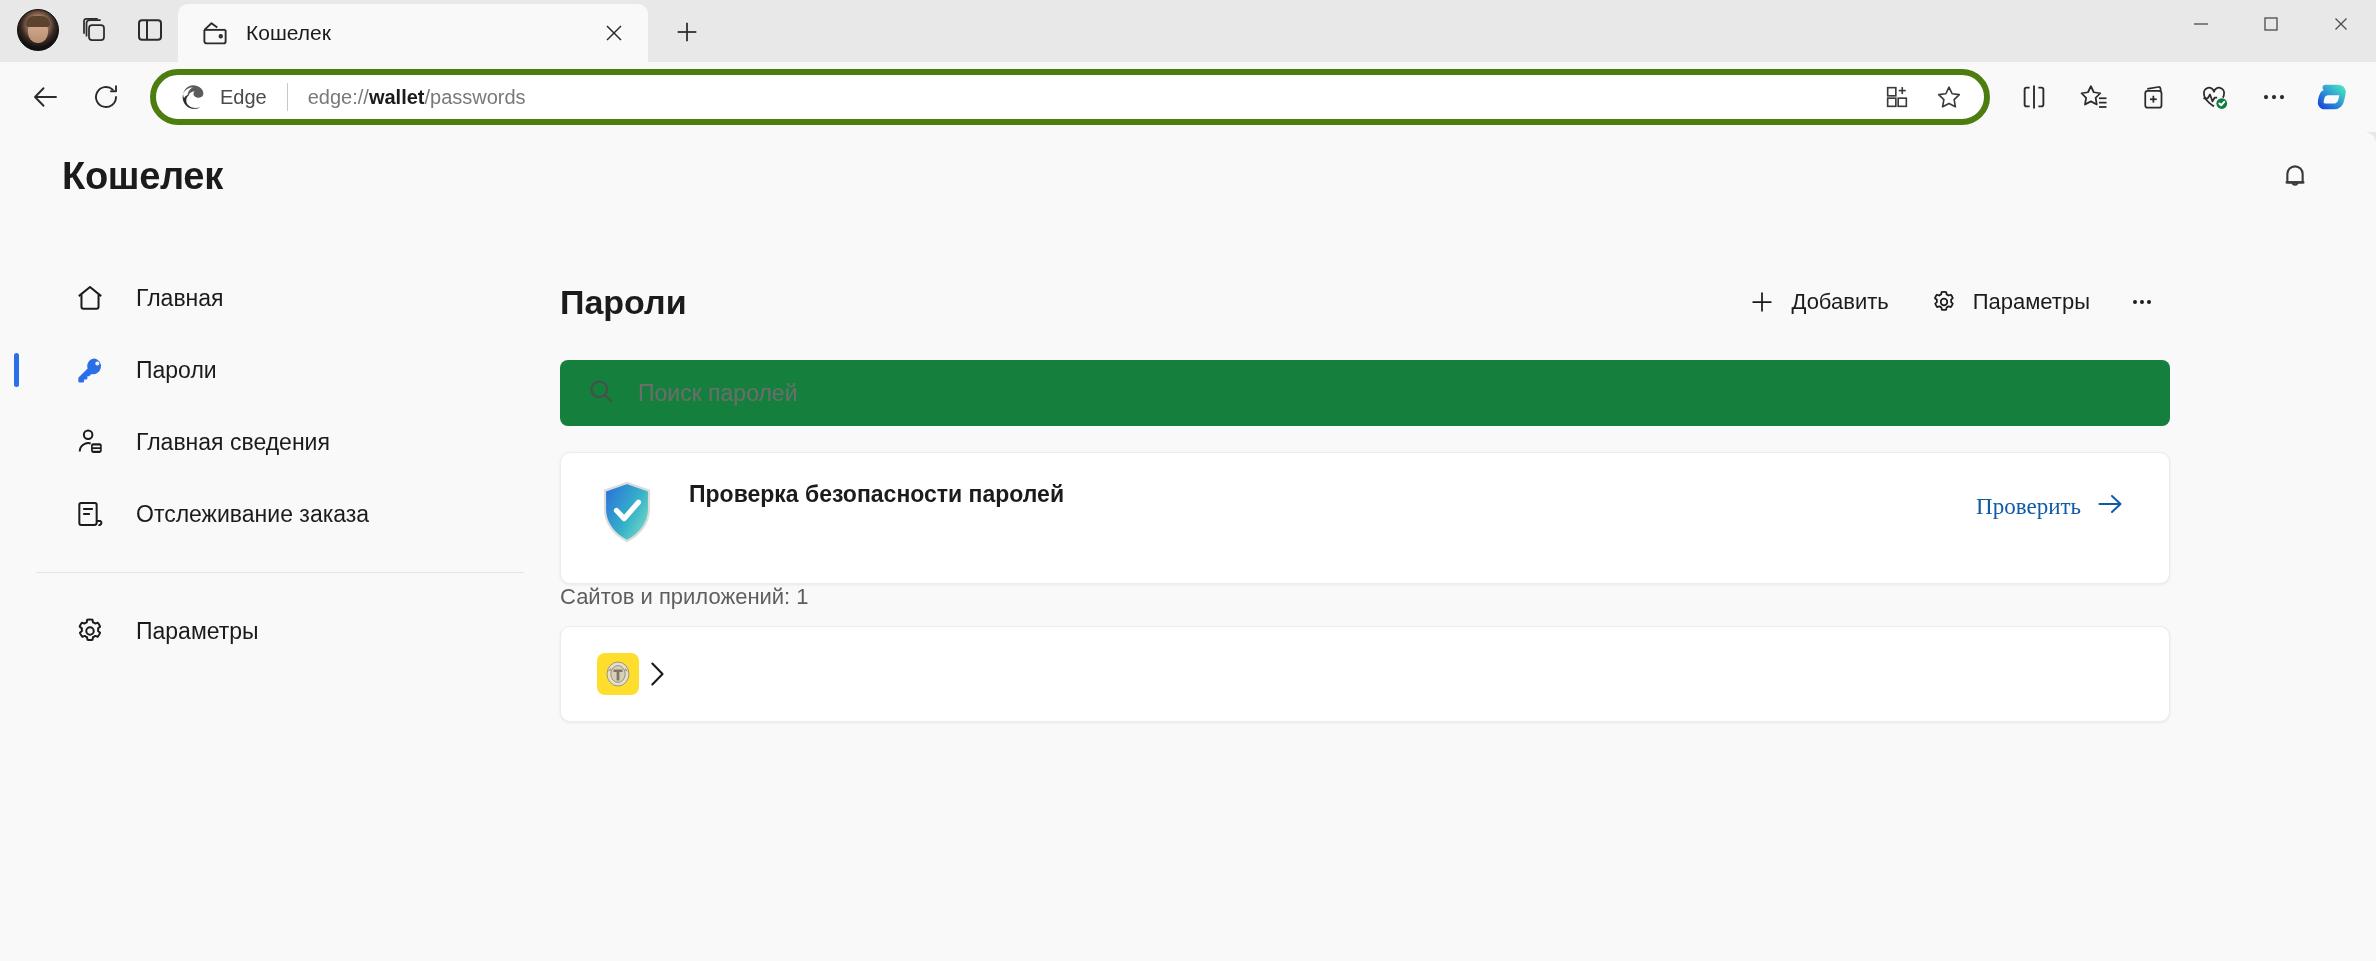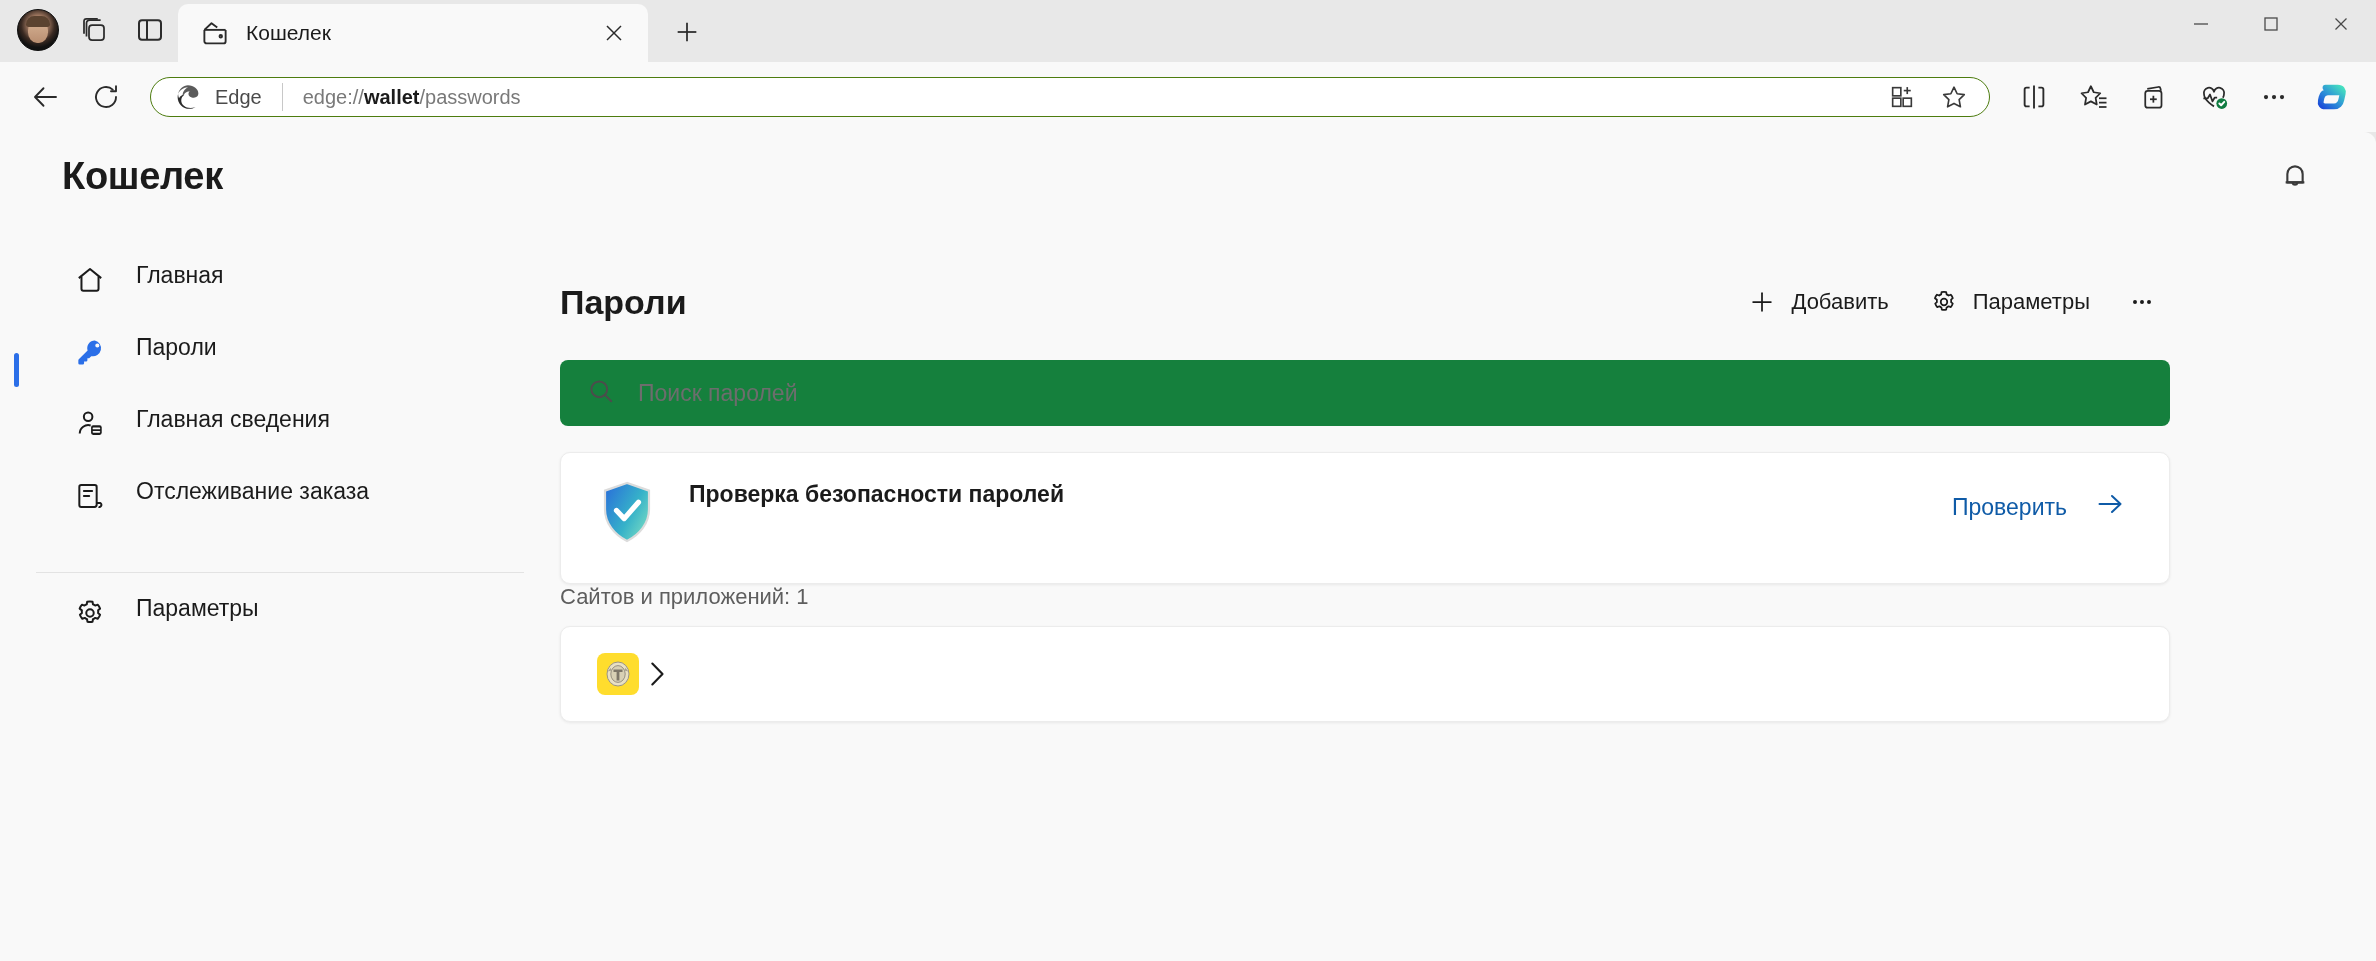--- a/index.html
+++ b/index.html
@@ -67,22 +67,22 @@
   
   .toolbar {
     height: 70px; display: flex; align-items: center;
     padding: 0 14px 0 18px; background: #f9f9f9; gap: 4px;
   }
   .tb-btn {
     width: 56px; height: 56px; border-radius: 8px; flex: 0 0 auto;
     display: flex; align-items: center; justify-content: center; cursor: pointer;
   }
   .omnibox {
-    flex: 1 1 auto; height: 40px; background: #fff;
-    border: 1px solid #4d7c0f; border-radius: 28px;
+    flex: 1 1 auto; height: 56px; background: #fff;
+    border: 6px solid #4d7c0f; border-radius: 28px;
     display: flex; align-items: center; padding: 0 10px 0 22px;
     margin: 0 12px; min-width: 0; justify-content: center;
   }
   .edge-badge { display: flex; align-items: center; gap: 12px; flex: 0 0 auto; }
   .edge-label { font-size: 20px; color: #4a4a4a; }
   .omni-sep { width: 1px; height: 28px; background: #c8c8c8; margin: 0 20px; flex: 0 0 auto; }
   .url { font-size: 20px; color: #797979; white-space: nowrap; overflow: hidden; flex: 1 1 auto; }
   .url b { color: #1b1b1b; font-weight: 700; }
   .omni-actions { display: flex; align-items: center; gap: 2px; flex: 0 0 auto; }
   .omni-btn { width: 50px; height: 50px; border-radius: 8px; display: flex; align-items: center; justify-content: center; cursor: pointer; }
@@ -97,21 +97,21 @@
     padding: 0 50px 0 62px; justify-content: space-between;
   }
   .app-title { font-size: 38px; font-weight: 700; color: #1b1b1b; letter-spacing: -0.3px; }
   .bell-btn { width: 62px; height: 62px; border-radius: 8px; display:flex; align-items:center; justify-content:center; cursor:pointer; }
 
   .body-row { display: flex; height: calc(100% - 88px); }
 
   
   .sidebar { width: 560px; flex: 0 0 560px; padding-top: 42px; position: relative; }
   .nav-item {
-    height: 72px; display: flex; align-items: flex-start;
+    height: 72px; display: flex; align-items: center;
     margin: 0 36px 0 24px; padding-left: 48px; border-radius: 8px;
     cursor: pointer; position: relative;
   }
   .nav-item .ico { width: 36px; height: 36px; flex: 0 0 auto; margin-right: 28px; display: flex; align-items: center; justify-content: center; }
   .nav-item .lbl { font-size: 23px; color: #1b1b1b; white-space: nowrap; }
   .nav-item.active .lbl { font-weight: 400; }
   .nav-item.active::before {
     content: ""; position: absolute; left: -10px; top: 50%; transform: translateY(-50%);
     width: 5px; height: 34px; border-radius: 3px; background: #2b6fe8;
   }
@@ -145,22 +145,22 @@
   .card {
     margin-top: 26px; background: #fff; border: 1px solid #ececec;
     border-radius: 10px; box-shadow: 0 1px 3px rgba(0,0,0,.07);
   }
   .health-card { display: flex; align-items: flex-start; padding: 28px 38px; gap: 34px; min-height: 132px; }
   .shield { width: 56px; height: 62px; flex: 0 0 auto; }
   .health-text { flex: 1 1 auto; min-width: 0; }
   .health-title { font-size: 23px; font-weight: 700; color: #1b1b1b; margin-bottom: 10px; }
   .health-sub { font-size: 22px; color: #5e5e5e; }
   .check-link {
-    display: flex; align-items: center; gap: 28px; flex: 0 0 auto;
-    font-size: 23px; color: #0f5ba7; cursor: pointer; padding: 8px 6px; border-radius: 6px;
+    display: flex; align-items: center; gap: 14px; flex: 0 0 auto;
+    font-size: 23px; color: #0f5ba7; cursor: pointer; padding: 8px 6px; border-radius: 6px; font-family: Liberation Serif, serif;
   }
 
   .list-label { font-size: 22px; color: #5e5e5e; }
 
   .site-card { margin-top: 16px; display: flex; align-items: center; padding: 26px 36px; min-height: 96px; cursor: pointer; }
   .favicon {
     width: 42px; height: 42px; border-radius: 8px; flex: 0 0 auto;
     background: #ffdd2d; display: flex; align-items: center; justify-content: center;
   }
   .site-name { flex: 1 1 auto; margin-left: 34px; font-size: 23px; font-weight: 700; color: #1b1b1b; }

